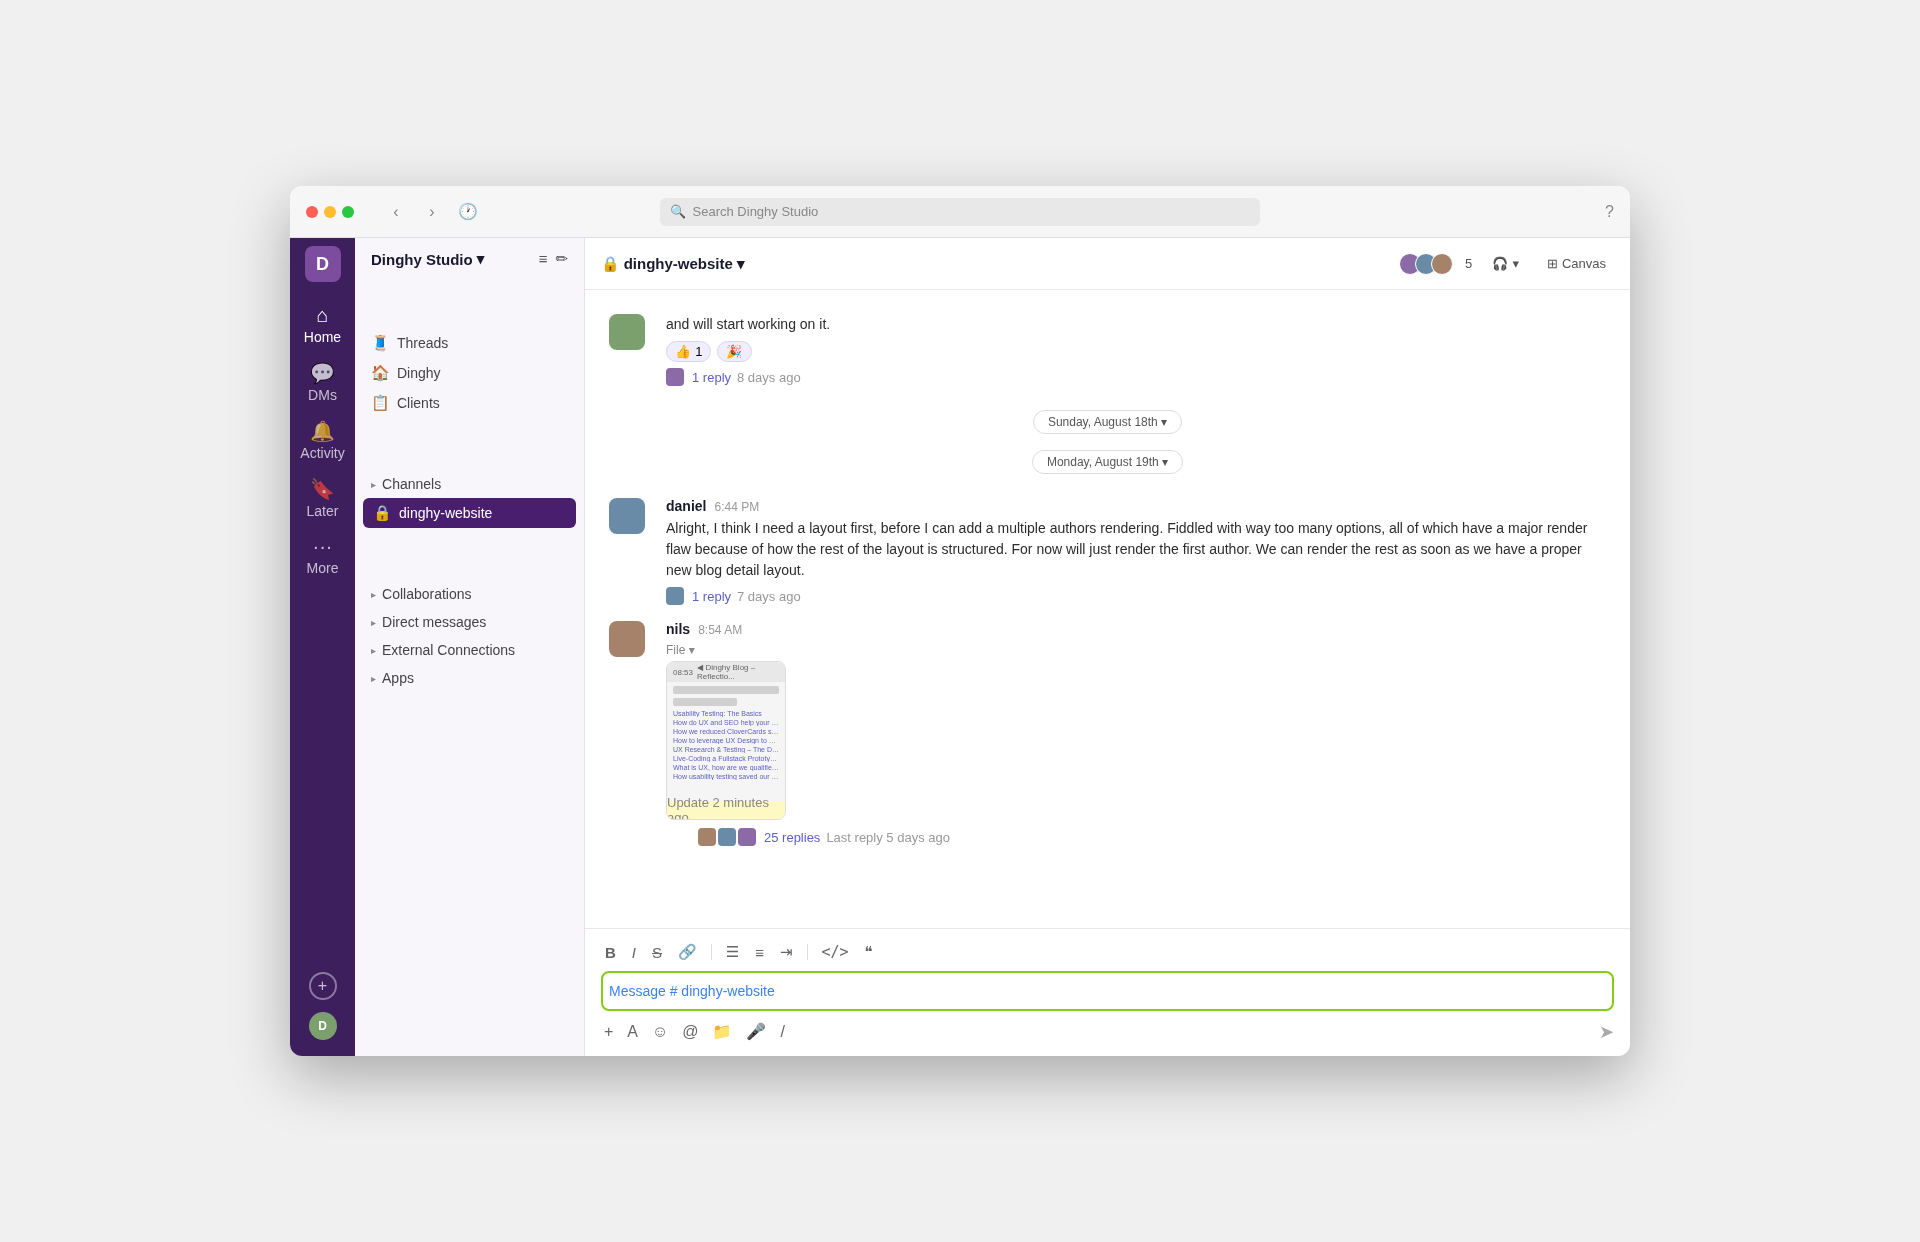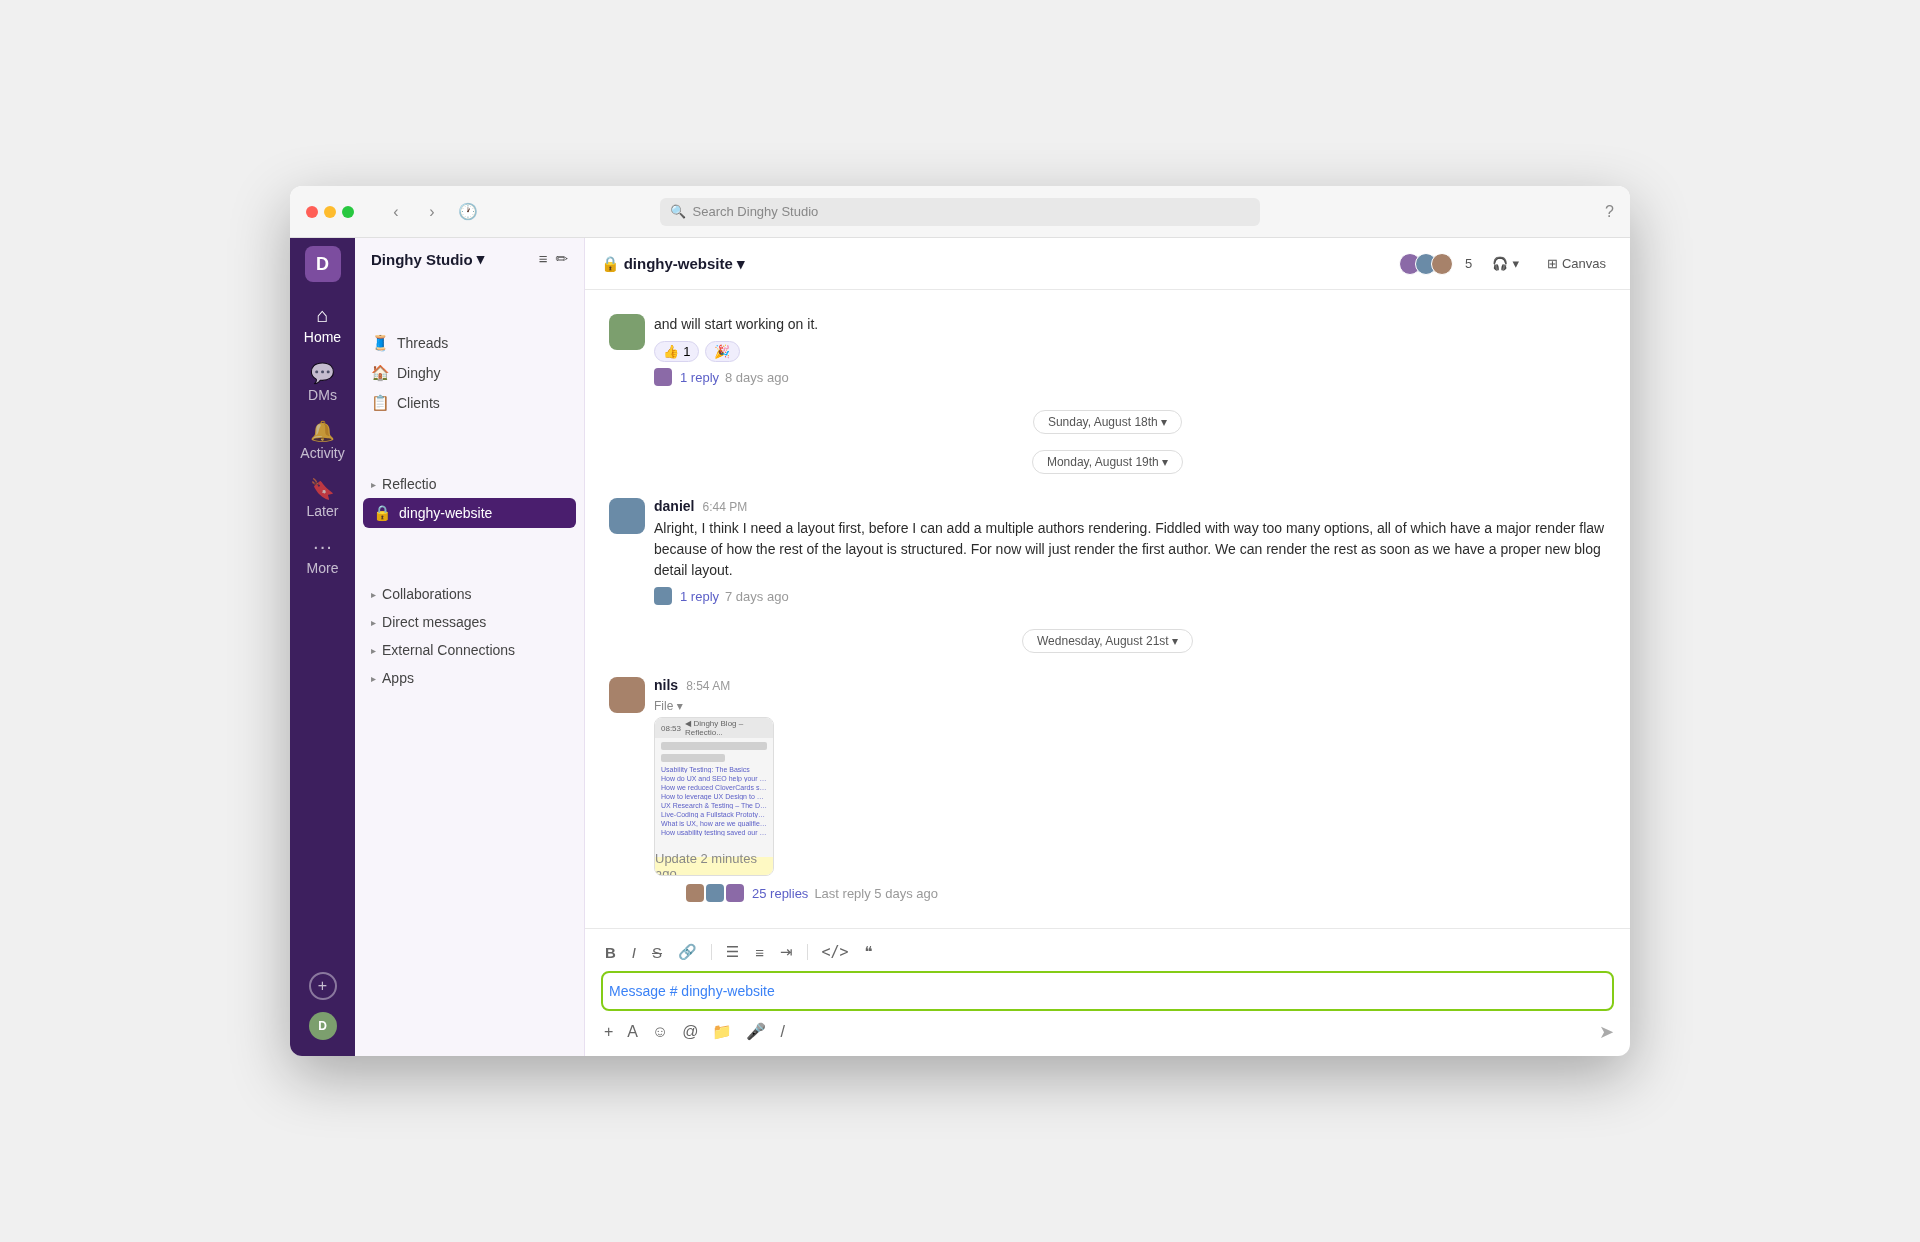--- a/index.html
+++ b/index.html
@@ -60,21 +60,21 @@
     .av-sm:first-child { margin-left: 0; }
     .member-count { font-size: 13px; color: #555; }
     .header-btn { display: flex; align-items: center; gap: 4px; font-size: 13px; color: #555; cursor: pointer; padding: 4px 8px; border-radius: 4px; }
     
     
     .messages { flex: 1; overflow-y: auto; padding: 16px 0; }
     
     .date-divider { display: flex; align-items: center; justify-content: center; margin: 16px 24px; }
     .date-pill { background: #fff; border: 1px solid #ddd; border-radius: 20px; padding: 4px 14px; font-size: 12px; color: #555; cursor: pointer; display: flex; align-items: center; gap: 4px; }
     
-    .message { display: flex; gap: 9px; padding: 8px 24px; }
+    .message { display: flex; gap: 21px; padding: 8px 24px; }
     .msg-avatar { width: 36px; height: 36px; border-radius: 8px; background: #bbb; flex-shrink: 0; overflow: hidden; }
     .msg-body { flex: 1; }
     .msg-header { display: flex; align-items: baseline; gap: 8px; margin-bottom: 4px; }
     .msg-author { font-size: 14px; font-weight: 700; color: #1a1a2e; }
     .msg-time { font-size: 12px; color: #999; }
     .msg-text { font-size: 14px; color: #2c2c2c; line-height: 1.5; }
     .msg-reactions { display: flex; gap: 6px; margin-top: 6px; }
     .reaction { background: #f0eefc; border: 1px solid #d8d4f0; border-radius: 12px; padding: 2px 8px; font-size: 13px; cursor: pointer; display: flex; align-items: center; gap: 4px; }
     .reply-link { display: flex; align-items: center; gap: 6px; margin-top: 6px; }
     .reply-avatars { display: flex; }
@@ -184,21 +184,21 @@
         </div>
         <div class="sidebar-item">
           <span class="item-icon">📋</span>
           <span class="item-text">Clients</span>
         </div>
       </div>
 
       <div class="sidebar-section">
         <div class="sidebar-expandable">
           <span class="expand-arrow">▸</span>
-          <span>Reflectio</span>
+          <span>Channels</span>
         </div>
         <div class="sidebar-item active">
           <span class="item-icon">🔒</span>
           <span class="item-text">dinghy-website</span>
         </div>
       </div>
 
       <div class="sidebar-section">
         <div class="sidebar-expandable">
           <span class="expand-arrow">▸</span>
@@ -288,25 +288,20 @@
             <div class="reply-link">
               <div class="reply-avatars">
                 <div class="reply-av" style="background:#6a8ba7;"></div>
               </div>
               <span class="reply-text">1 reply</span>
               <span class="reply-ago">7 days ago</span>
             </div>
           </div>
         </div>
 
-        <div class="date-divider">
-          <div class="date-pill">
-            <span>Wednesday, August 21st ▾</span>
-          </div>
-        </div>
 
         <div class="message">
           <div class="msg-avatar" style="background:#a7826a;"></div>
           <div class="msg-body">
             <div class="msg-header">
               <span class="msg-author">nils</span>
               <span class="msg-time">8:54 AM</span>
             </div>
             <div class="file-label">File ▾</div>
 

